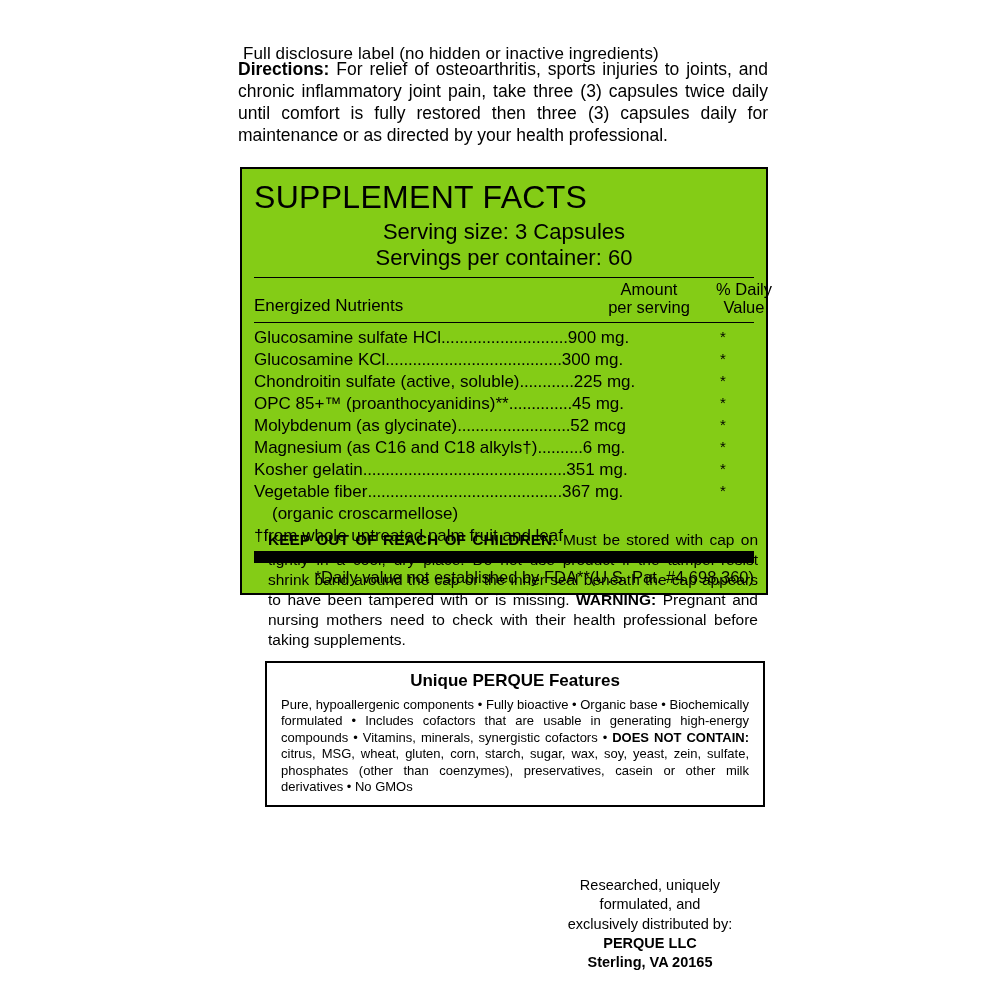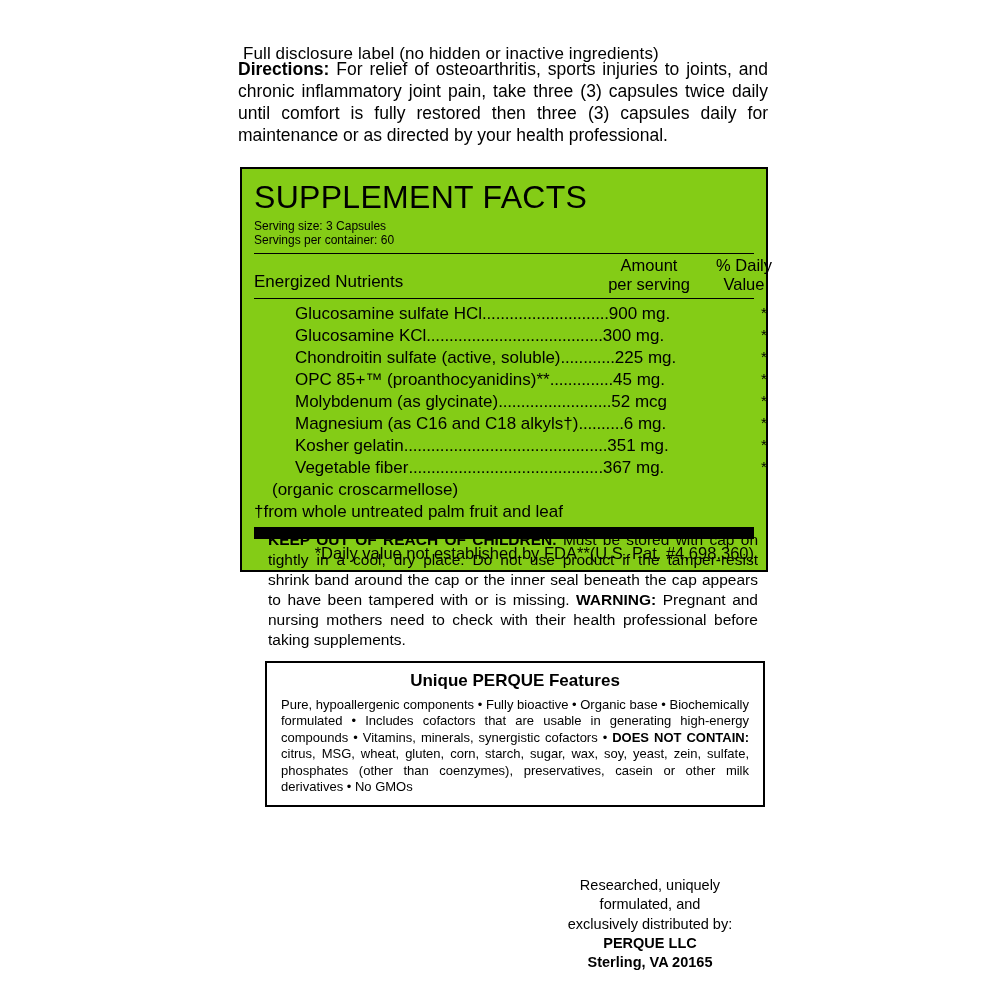--- a/index.html
+++ b/index.html
@@ -55,22 +55,23 @@
     background: #84cc16;
     padding: 8px 12px 6px 12px;
   }
   .sf-title {
     font-size: 32px;
     letter-spacing: 0.3px;
     line-height: 1.05;
     margin: 4px 0 4px 0;
   }
   .sf-serving {
-    font-size: 12px;
+    font-size: 22px;
     line-height: 1.18;
+    text-align: center;
   }
   .sf-rule-thin {
     border-top: 1.6px solid #000;
     margin: 6px 0 0 0;
   }
   .sf-header {
     position: relative;
     height: 44px;
     font-size: 16.5px;
   }
@@ -104,21 +105,20 @@
   }
   .rows {
     position: relative;
     font-size: 17px;
     line-height: 1.285;
   }
   .row {
     position: relative;
     white-space: nowrap;
     height: 22px;
-    margin-left: 41px;
   }
   .row .dots {
     letter-spacing: -0.2px;
   }
   .row .star {
     position: absolute;
     left: 466px;
     top: 0px;
     font-size: 15px;
   }

